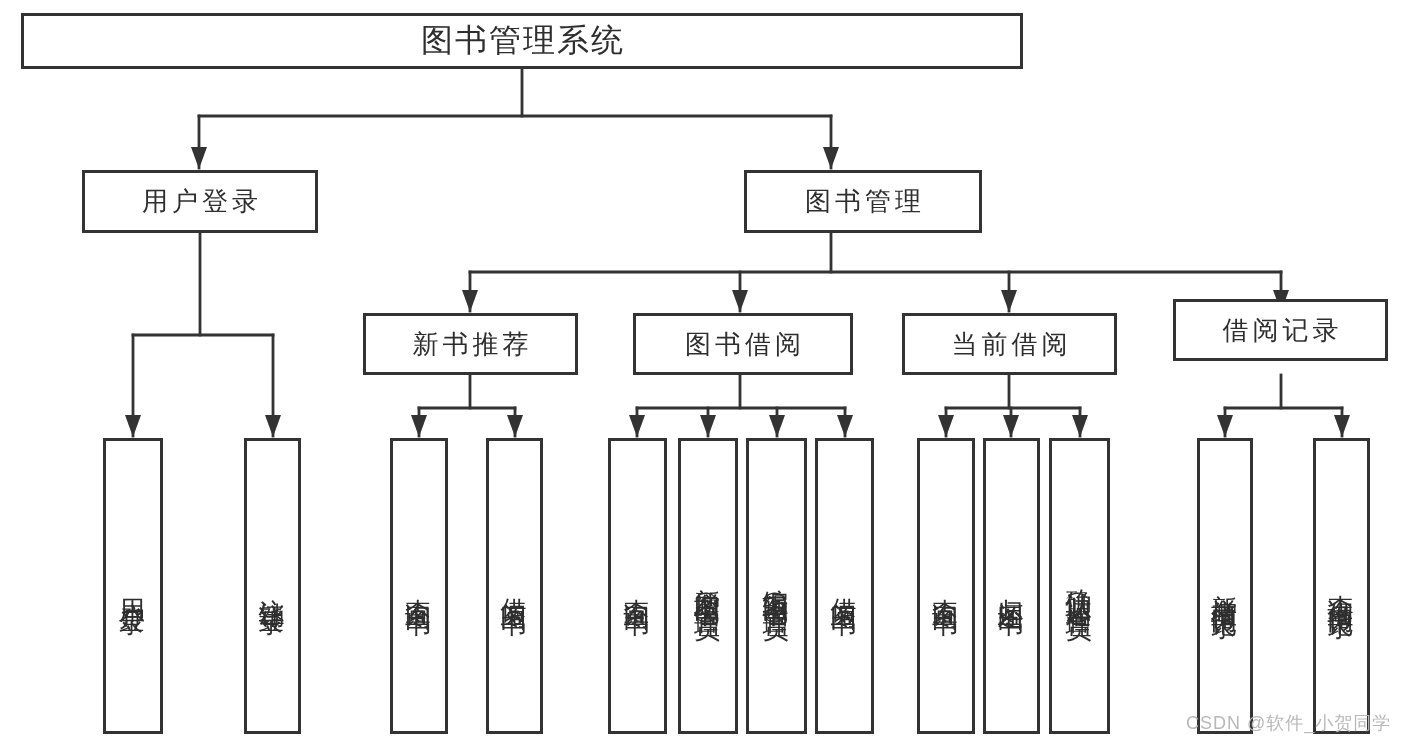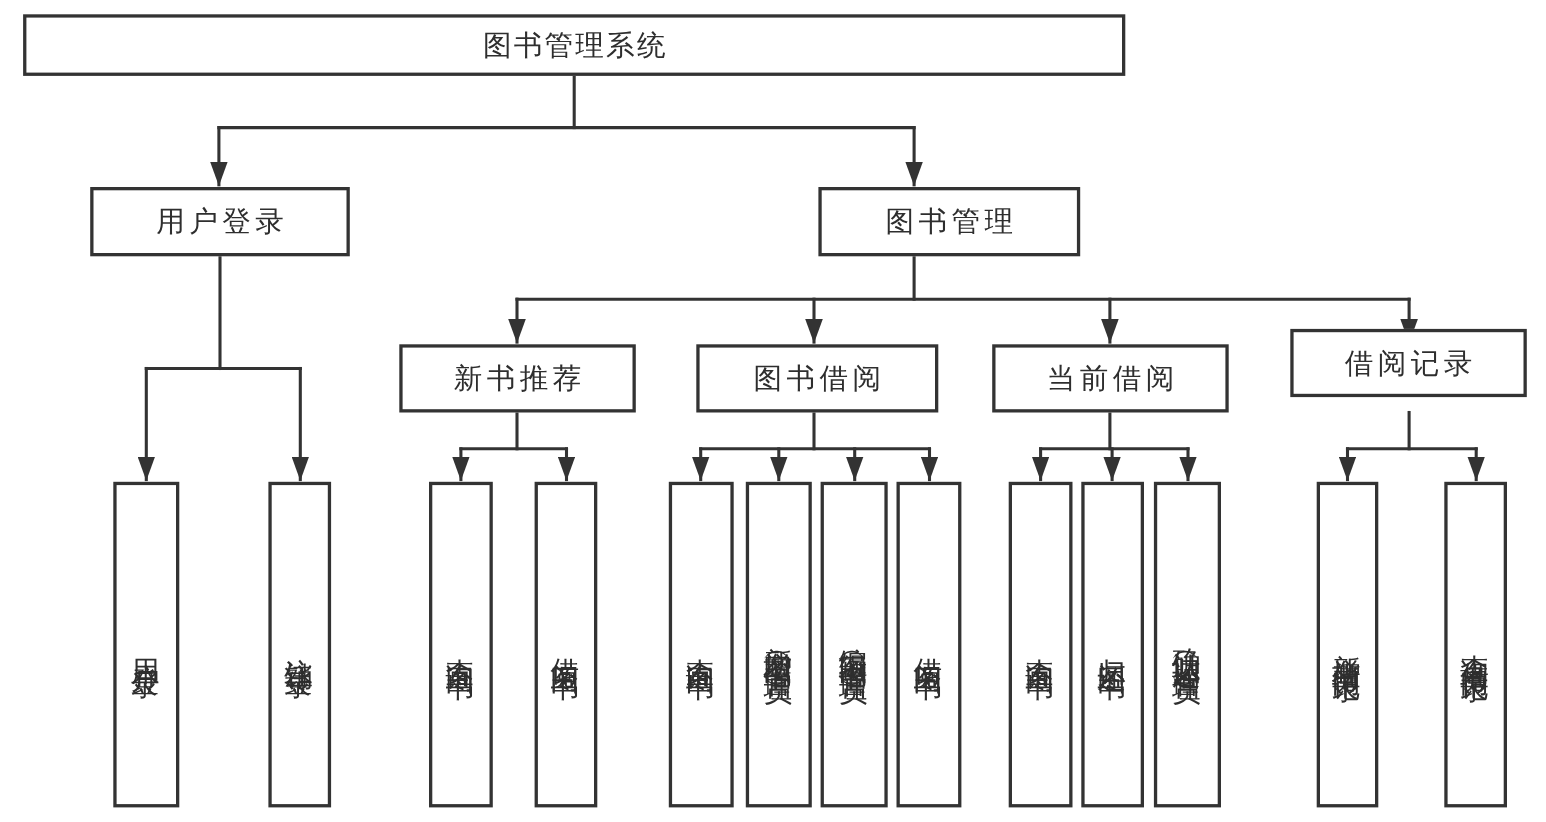--- a/index.html
+++ b/index.html
@@ -40,21 +40,21 @@
     align-items:center;
     justify-content:center;
     color:var(--text);
     z-index:2;
   }
   .node span{
     display:block;
     white-space:nowrap;
   }
   .root span{
-    font-size:26px;
+    font-size:32px;
     letter-spacing:2px;
     text-indent:2px;
   }
   .branch span{
     font-size:26px;
     letter-spacing:4px;
     text-indent:4px;
   }
   .leaf span{
     writing-mode:vertical-rl;
@@ -173,13 +173,14 @@
       <div class="node leaf" style="left: 1049px; top: 438px; width: 61px; height: 296px;">
         <span>确认归还（管理员）</span>
       </div>
       <div class="node leaf" style="left: 1197px; top: 438px; width: 56px; height: 296px;">
         <span>新增借阅记录</span>
       </div>
       <div class="node leaf" style="left: 1313px; top: 438px; width: 57px; height: 296px;">
         <span>查询借阅记录</span>
       </div>
     </div>
+  <div id="watermark">CSDN @软件_小贺同学</div>
 </div>
 
 </body></html>

